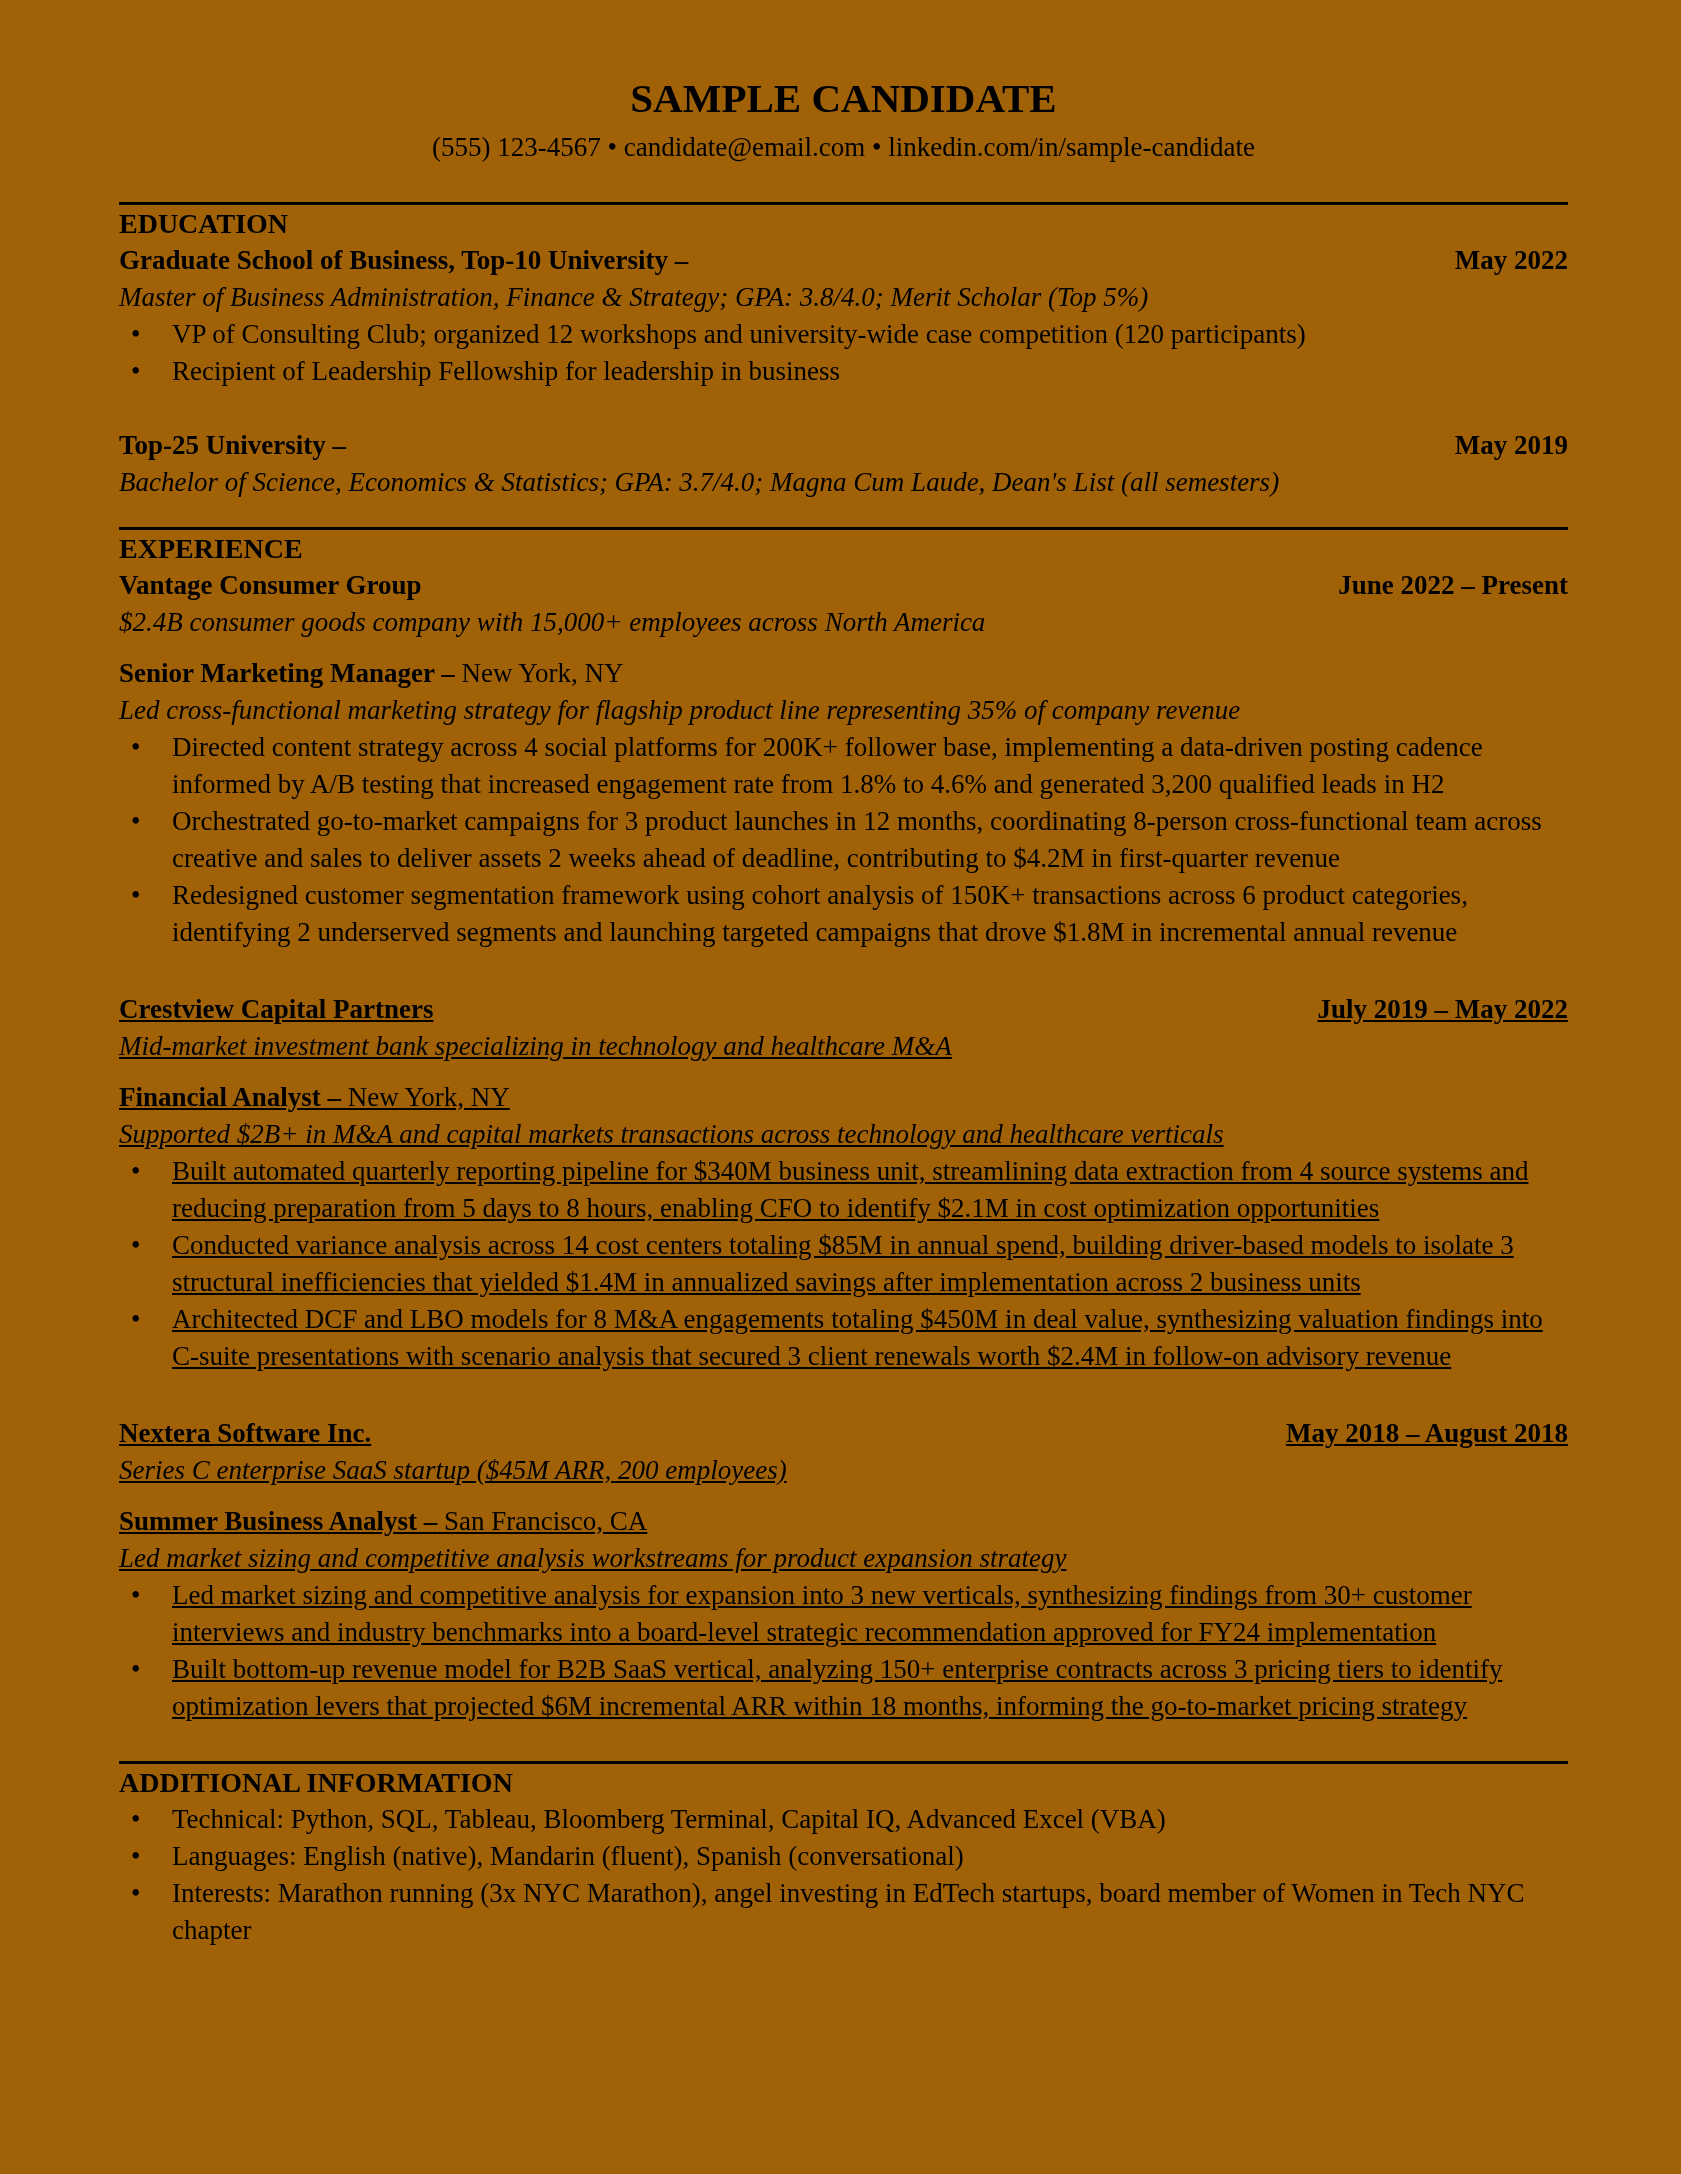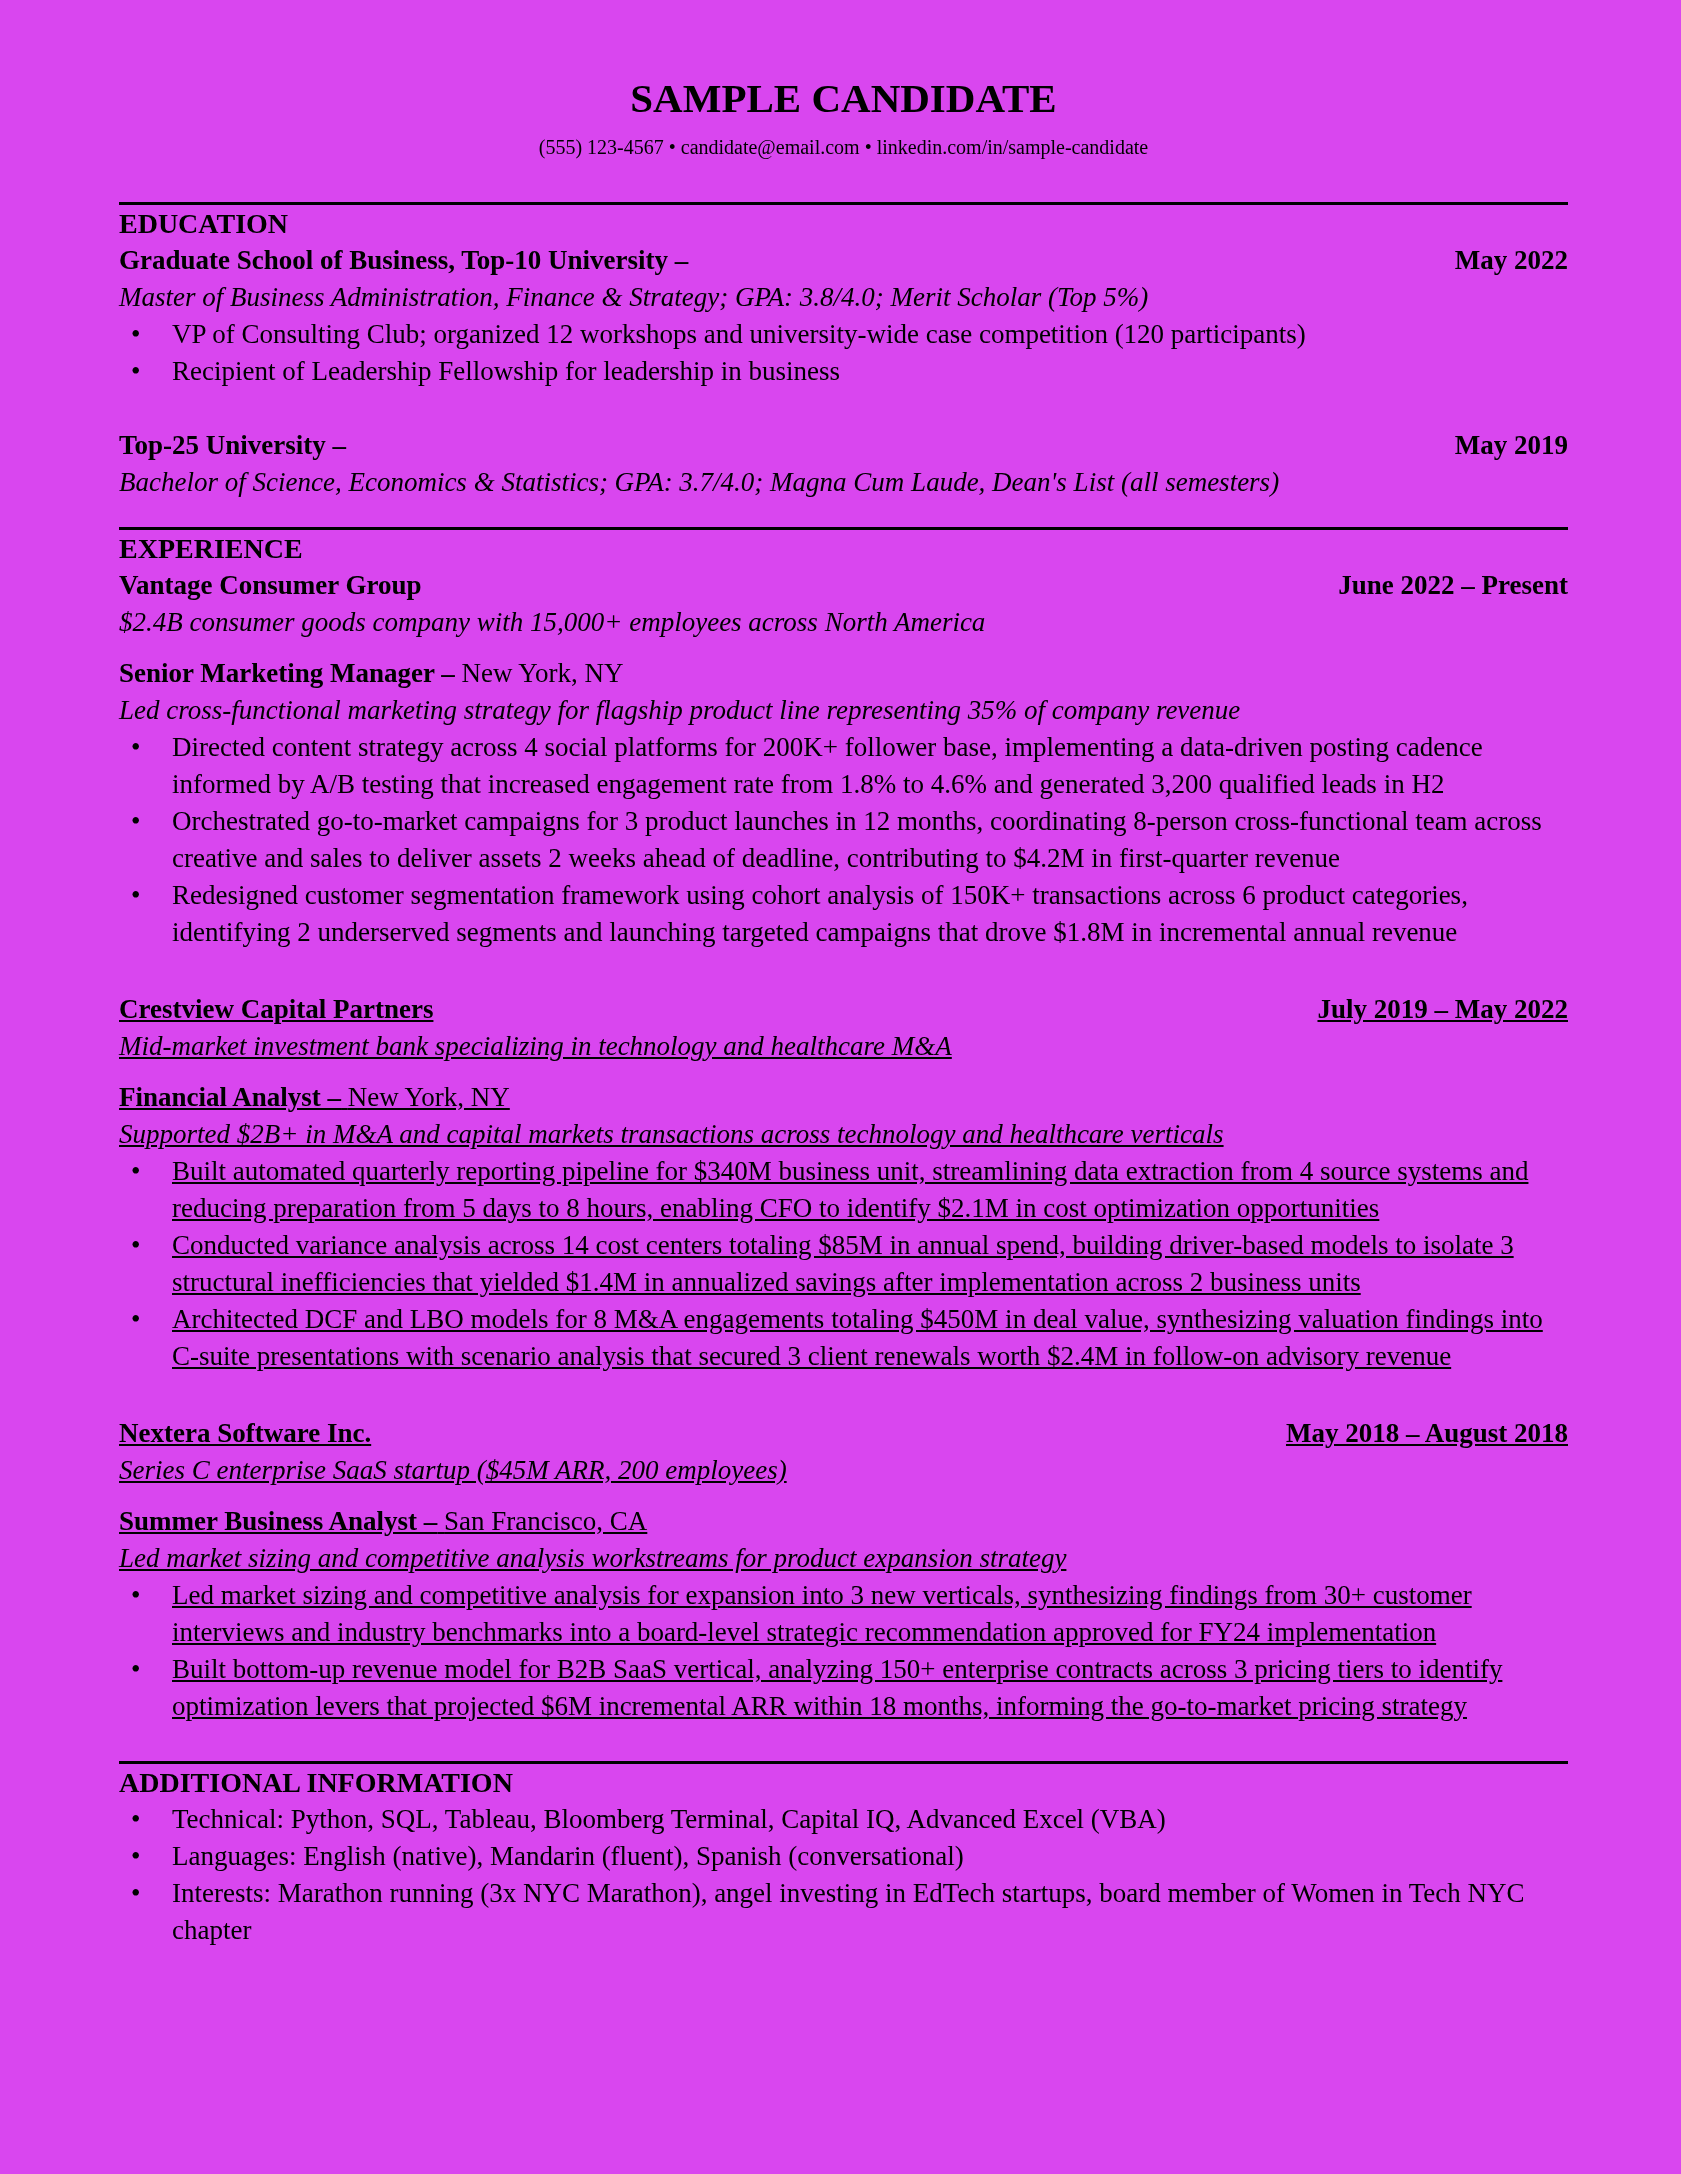--- a/index.html
+++ b/index.html
@@ -4,39 +4,39 @@
 <style>
   html, body {
     margin: 0;
     padding: 0;
     background: #ffffff;
   }
   .page {
     position: relative;
     width: 1681px;
     height: 2174px;
-    background: #d946ef;
+    background: #a16207;
     box-sizing: border-box;
     padding: 75px 113px 0 119px;
     font-family: "Liberation Serif", "DejaVu Serif", serif;
     font-size: 27px;
     line-height: 37px;
     color: #000000;
     overflow: hidden;
   }
   h1.name {
     margin: 0;
     text-align: center;
     font-size: 41px;
     line-height: 46px;
     font-weight: 700;
   }
   .contact {
     text-align: center;
-    font-size: 20px;
+    font-size: 27px;
     margin-top: 8px;
   }
   h2.sec-heading {
     margin: 36px 0 0 0;
     border-top: 3px solid #000000;
     font-size: 28px;
     line-height: 37px;
     font-weight: 700;
   }
   h2.sec-heading.tight {

